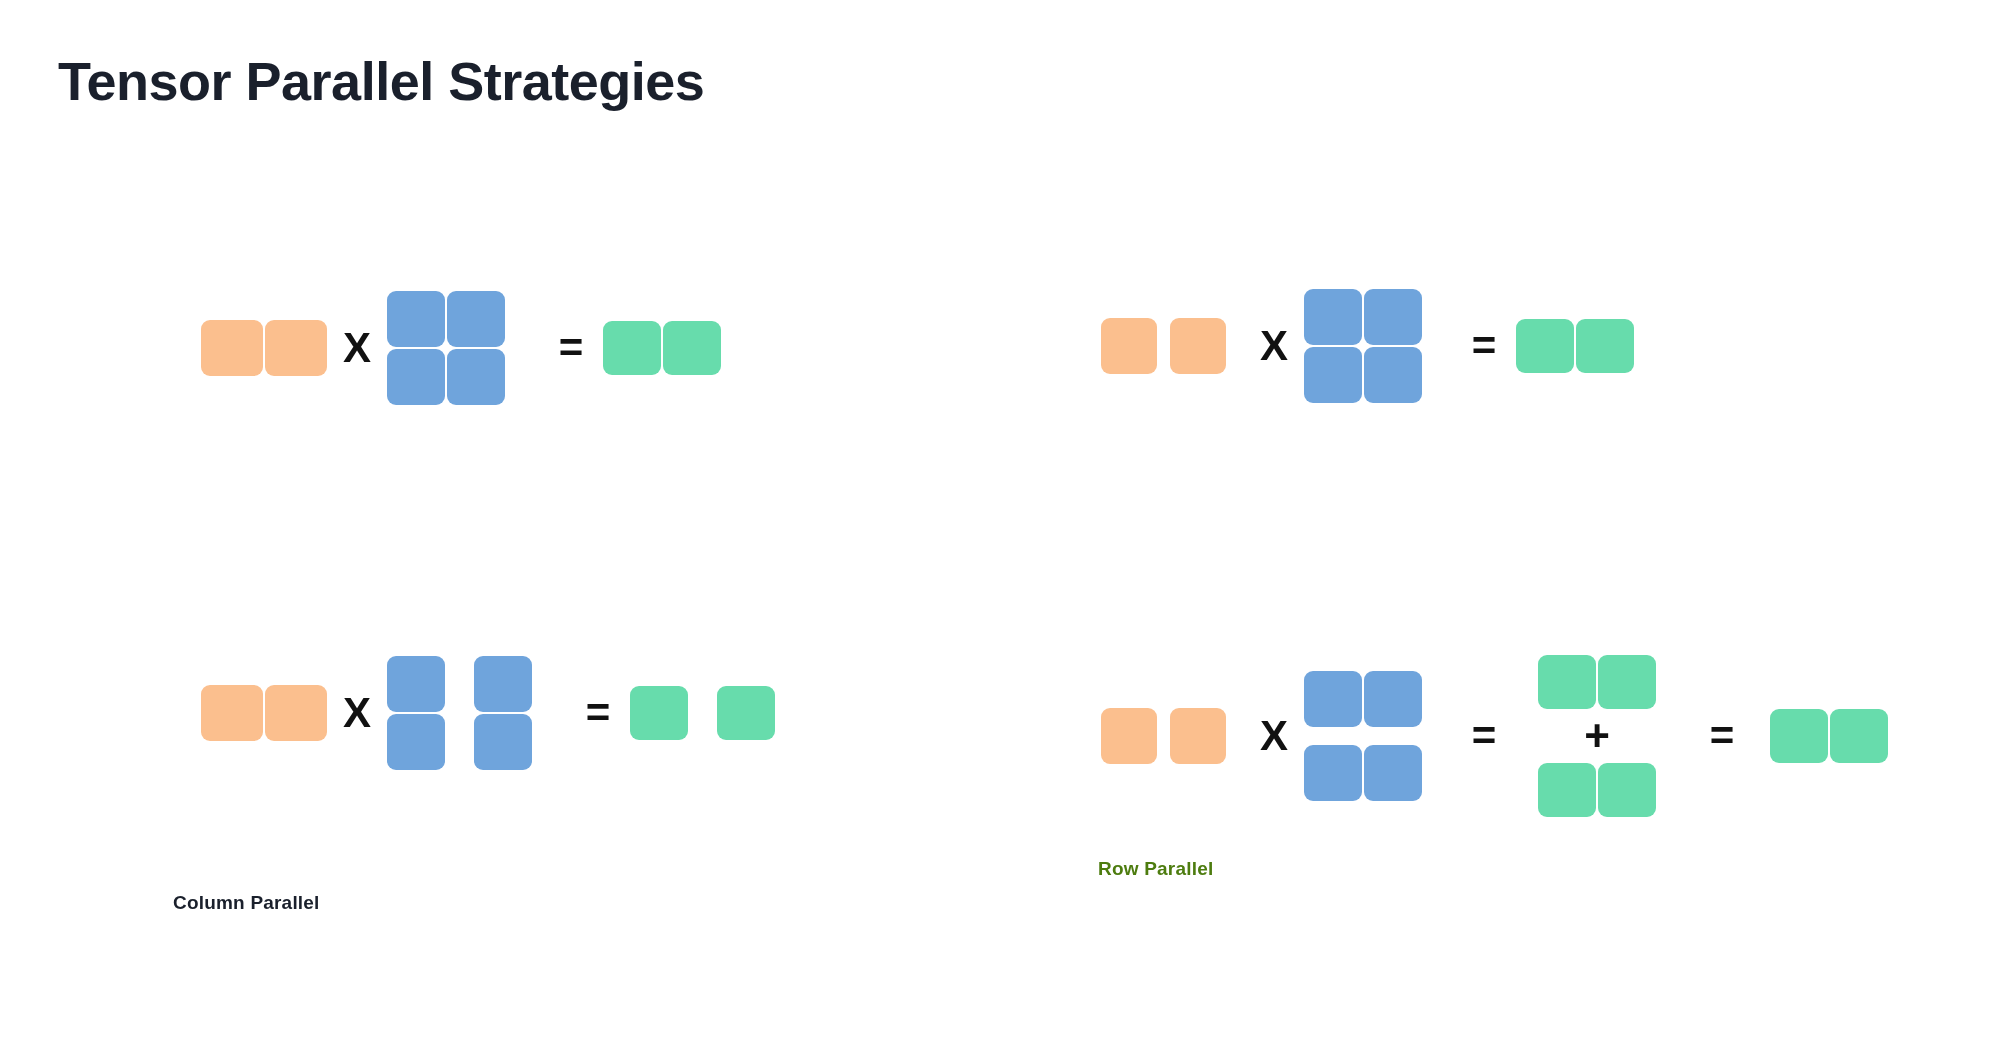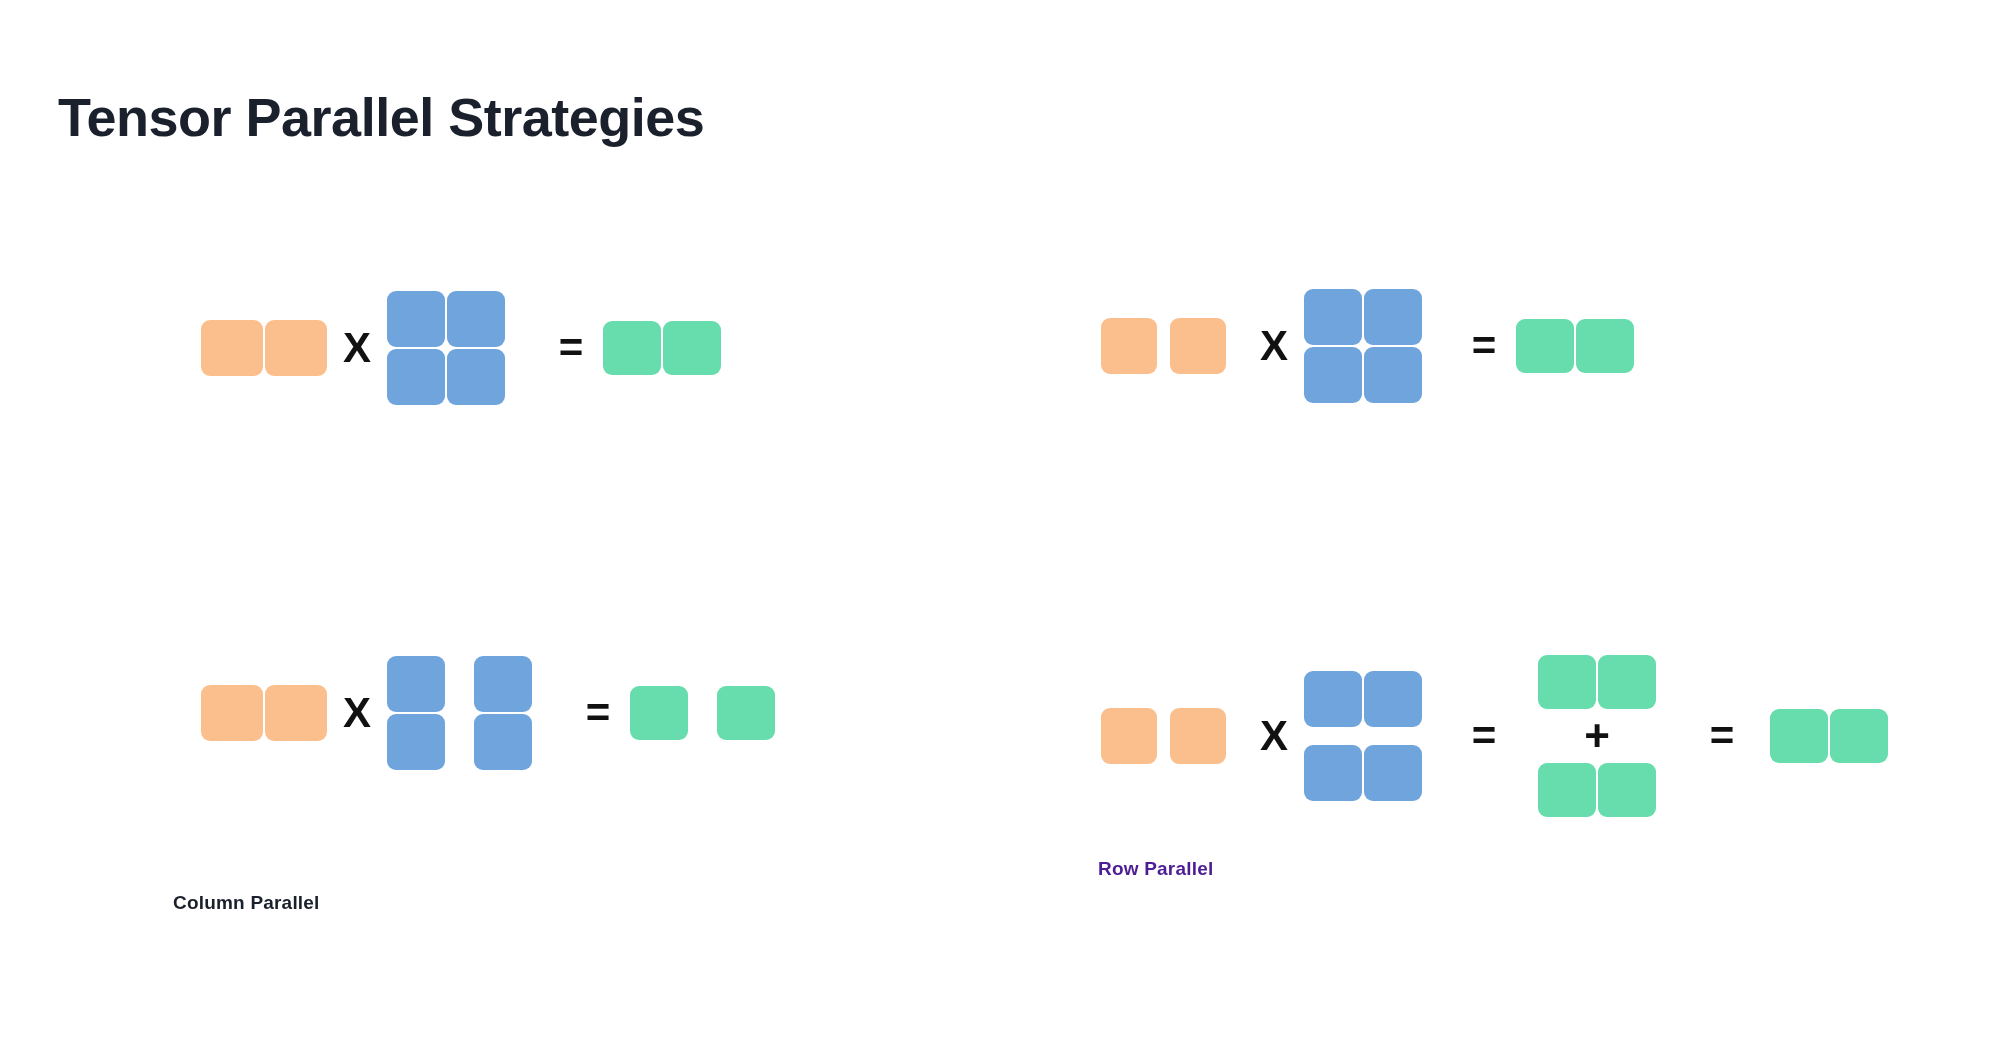--- a/index.html
+++ b/index.html
@@ -21,21 +21,20 @@
   .page-title {
     position: absolute;
     left: 58px;
     top: 54px;
     font-size: 54px;
     font-weight: bold;
     color: #1a202c;
     letter-spacing: -0.5px;
     line-height: 1;
     white-space: nowrap;
-    margin-top: 36px;
   }
 
   
   .diagram {
     position: absolute;
     inset: 0;
   }
 
   
   .equation {
@@ -250,15 +249,15 @@
     <div class="operator op-equals" style="margin-left: 34px; color: rgb(17, 17, 17);">=</div>
 
     <div class="matrix" style="margin-left:16px;">
       <div class="mrow">
         <div class="cell green" style="width: 58px; height: 54px; margin: 0px 1px; background: rgb(103, 220, 172);"></div>
         <div class="cell green" style="width: 58px; height: 54px; margin: 0px 1px; background: rgb(103, 220, 172);"></div>
       </div>
     </div>
   </div>
 
-  <div class="caption" style="left: 1098px; top: 858px; color: #4c1d95;">Row Parallel</div>
+  <div class="caption" style="left: 1098px; top: 858px; color: #4d7c0f;">Row Parallel</div>
 
 </div>
 
 </body></html>

